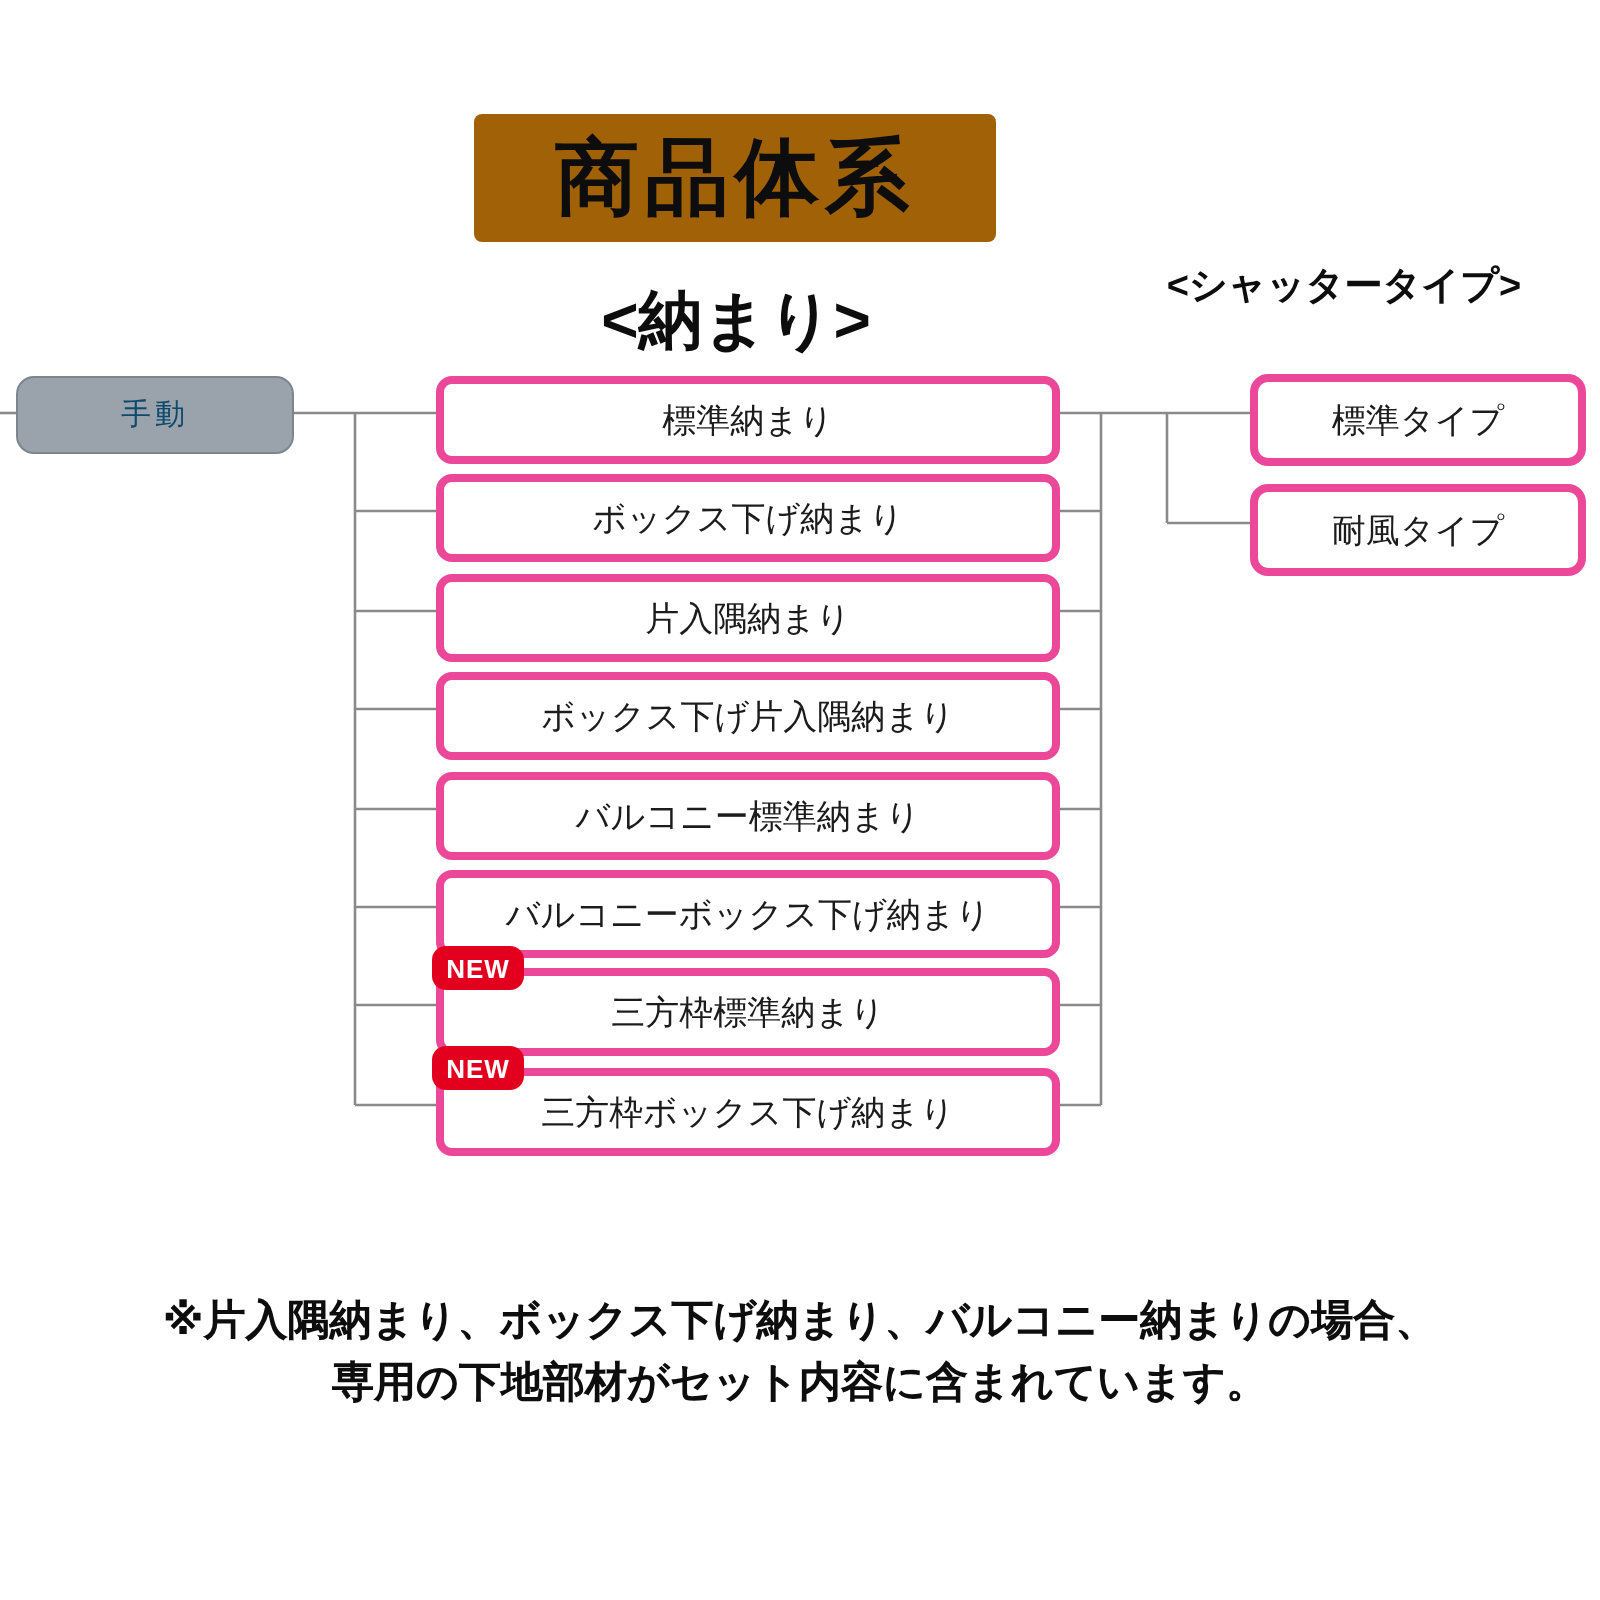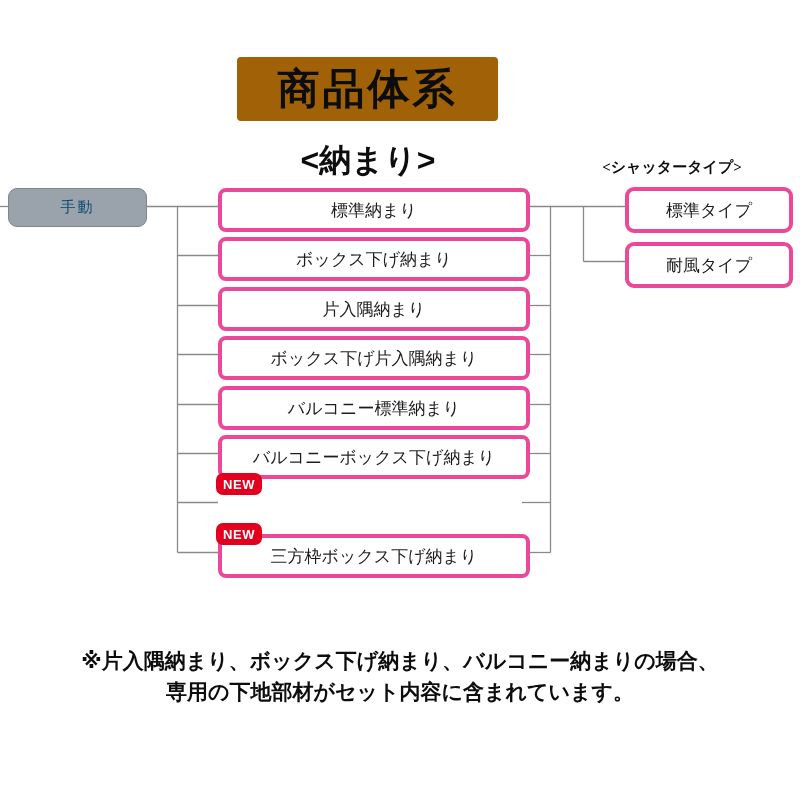--- a/index.html
+++ b/index.html
@@ -10,21 +10,21 @@
 
   .title-block{
     position:absolute;left:237px;top:57px;width:261px;height:64px;
     background:#a16207;border-radius:4px;
     display:flex;align-items:center;justify-content:center;
     font-size:42px;font-weight:bold;letter-spacing:3px;color:#0d0d0d;
   }
 
   .col-header{position:absolute;font-weight:bold;text-align:center;color:#0d0d0d;white-space:nowrap;}
   .header-osamari{left:240px;top:139px;width:256px;font-size:32px;}
-  .header-shutter{left:553px;top:158px;width:238px;font-size:15px;font-family:Liberation Serif, serif;}
+  .header-shutter{left:553px;top:130px;width:238px;font-size:19px;}
 
   .manual-box{
     position:absolute;left:8px;top:188px;width:137px;height:37px;
     background:#9aa2ab;border:1px solid #7d858d;border-radius:9px;
     display:flex;align-items:center;justify-content:center;
     color:#0c4a6e;font-size:15px;letter-spacing:2px;
   }
 
   .node{
     position:absolute;background:#ffffff;border:4px solid #ec4899;border-radius:8px;
@@ -92,20 +92,21 @@
   <div class="col-header header-shutter">&lt;シャッタータイプ&gt;</div>
 
   <div class="manual-box">手動</div>
 
   <div class="node mid" style="top:188px">標準納まり</div>
   <div class="node mid" style="top:237px">ボックス下げ納まり</div>
   <div class="node mid" style="top:336px">ボックス下げ片入隅納まり</div>
   <div class="node mid" style="top:287px">片入隅納まり</div>
   <div class="node mid" style="top:386px">バルコニー標準納まり</div>
   <div class="node mid" style="top:435px">バルコニーボックス下げ納まり</div>
+  <div class="node mid" style="top:484px">三方枠標準納まり</div>
   <div class="node mid" style="top:534px">三方枠ボックス下げ納まり</div>
 
   <div class="new-badge" style="top:473px">NEW</div>
   <div class="new-badge" style="top:523px">NEW</div>
 
   <div class="node right-node" style="top:187px">標準タイプ</div>
   <div class="node right-node" style="top:242px">耐風タイプ</div>
 
   <div class="note">
     <div>※片入隅納まり、ボックス下げ納まり、バルコニー納まりの場合、</div>

